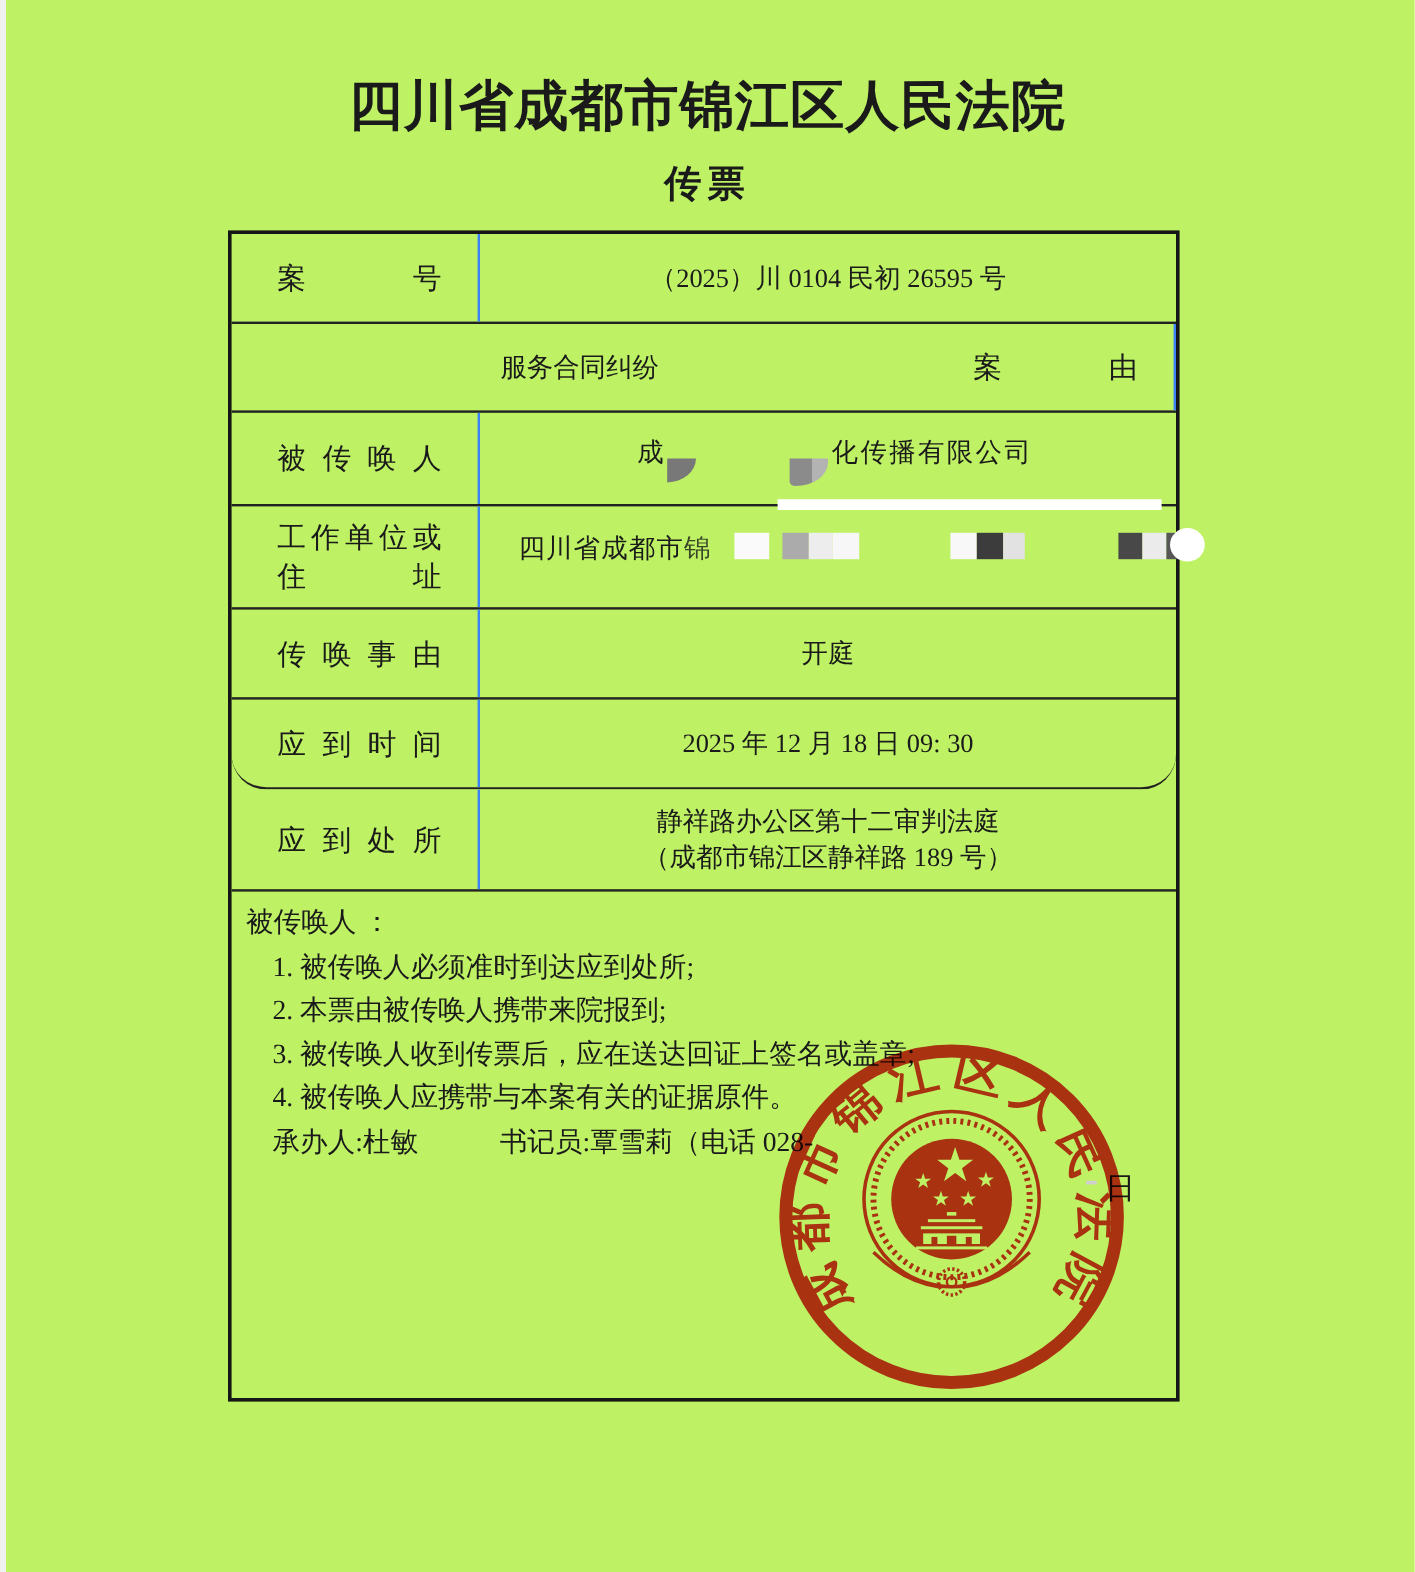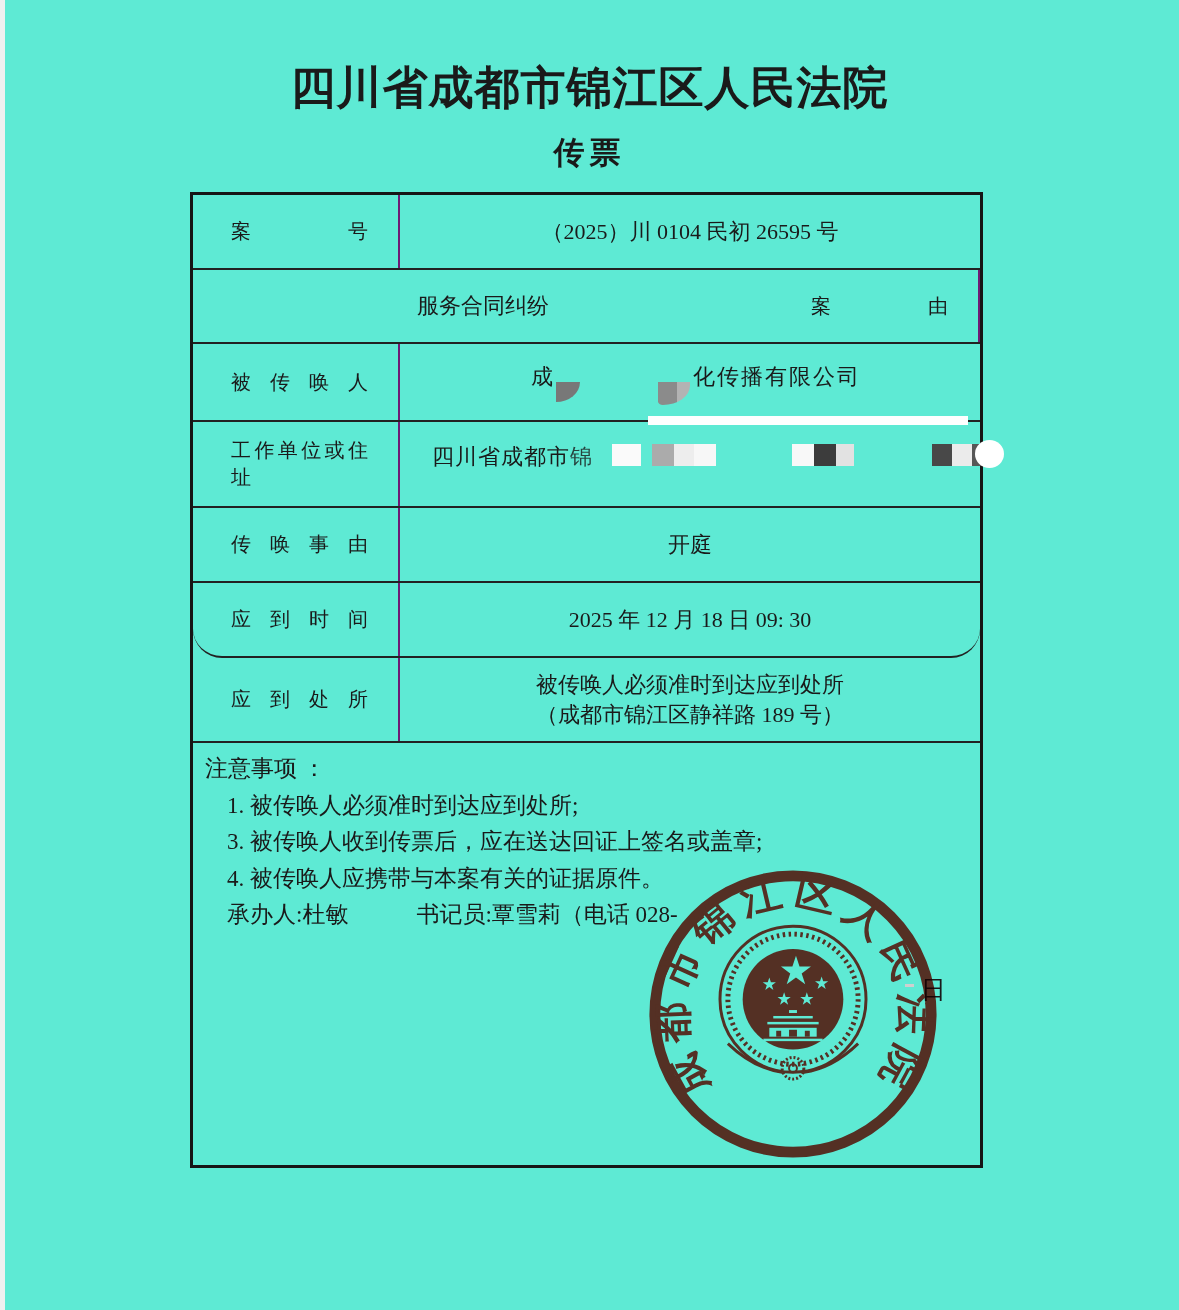--- a/index.html
+++ b/index.html
@@ -1,28 +1,28 @@
 <!DOCTYPE html>
 <html><head>
 <meta charset="utf-8">
 <style>
   html,body{margin:0;padding:0;background:#ffffff;}
-  .page{position:relative;width:1179px;height:1310px;background:#5eead4;overflow:hidden;
+  .page{position:relative;width:1179px;height:1310px;background:#bef264;overflow:hidden;
         font-family:"Liberation Serif","DejaVu Serif",serif;color:#1a1a1a;}
   .edge-strip{position:absolute;left:0;top:0;width:5px;height:1310px;background:#f0f0f0;}
   .title-main{position:absolute;left:0;top:58px;width:100%;text-align:center;
         font-size:45px;font-weight:bold;letter-spacing:1px;}
   .title-sub{position:absolute;left:0;top:132px;width:100%;text-align:center;
         font-size:31px;font-weight:bold;letter-spacing:5px;}
   .doc-box{position:absolute;left:190px;top:192px;width:793px;height:976px;
         border:3px solid #161616;box-sizing:border-box;}
   .row{display:flex;width:100%;border-bottom:2px solid #222;box-sizing:border-box;}
   .cell{box-sizing:border-box;}
-  .label-cell{width:207px;border-right:2px solid #701a75;display:flex;align-items:center;
-        font-size:20px;}
+  .label-cell{width:207px;border-right:2px solid #3b82f6;display:flex;align-items:center;
+        font-size:24px;}
   .label-inner{display:block;width:100%;padding:0 30px 0 38px;text-align:justify;
         text-align-last:justify;box-sizing:border-box;}
   .value-cell{flex:1;display:flex;align-items:center;justify-content:center;
         font-size:22px;position:relative;}
   .value-center{text-align:center;width:100%;}
   .r1{height:75px;} .r2{height:74px;} .r3{height:78px;} .r4{height:86px;gap:16px;}
   .r5{height:75px;} .r6{height:75px;border-radius:29px;} .r7{height:85px;}
   .two-line{line-height:30px;}
   
   .r3 .value-cell{display:block;}
@@ -140,29 +140,30 @@
         <span class="value-center">2025 年 12 月 18 日  09: 30</span>
       </div>
     </div>
 
     <div class="row r7">
       <div class="cell label-cell">
         <span class="label-inner">应到处所</span>
       </div>
       <div class="cell value-cell">
         <div class="value-center two-line">
-          <div>被传唤人必须准时到达应到处所</div>
+          <div>静祥路办公区第十二审判法庭</div>
           <div>（成都市锦江区静祥路 189 号）</div>
         </div>
       </div>
     </div>
 
     <div class="notes">
-      <div>注意事项 ：</div>
+      <div>被传唤人 ：</div>
       <div class="notes-item">1. 被传唤人必须准时到达应到处所;</div>
+      <div class="notes-item">2. 本票由被传唤人携带来院报到;</div>
       <div class="notes-item">3. 被传唤人收到传票后，应在送达回证上签名或盖章;</div>
       <div class="notes-item">4. 被传唤人应携带与本案有关的证据原件。</div>
       <div class="handler-line">
         <span>承办人:杜敏</span><span class="clerk">书记员:覃雪莉（电话 028-</span>
       </div>
     </div>
 
     <div class="border-gap"></div>
     <div class="white-blob"></div>
   </div>

